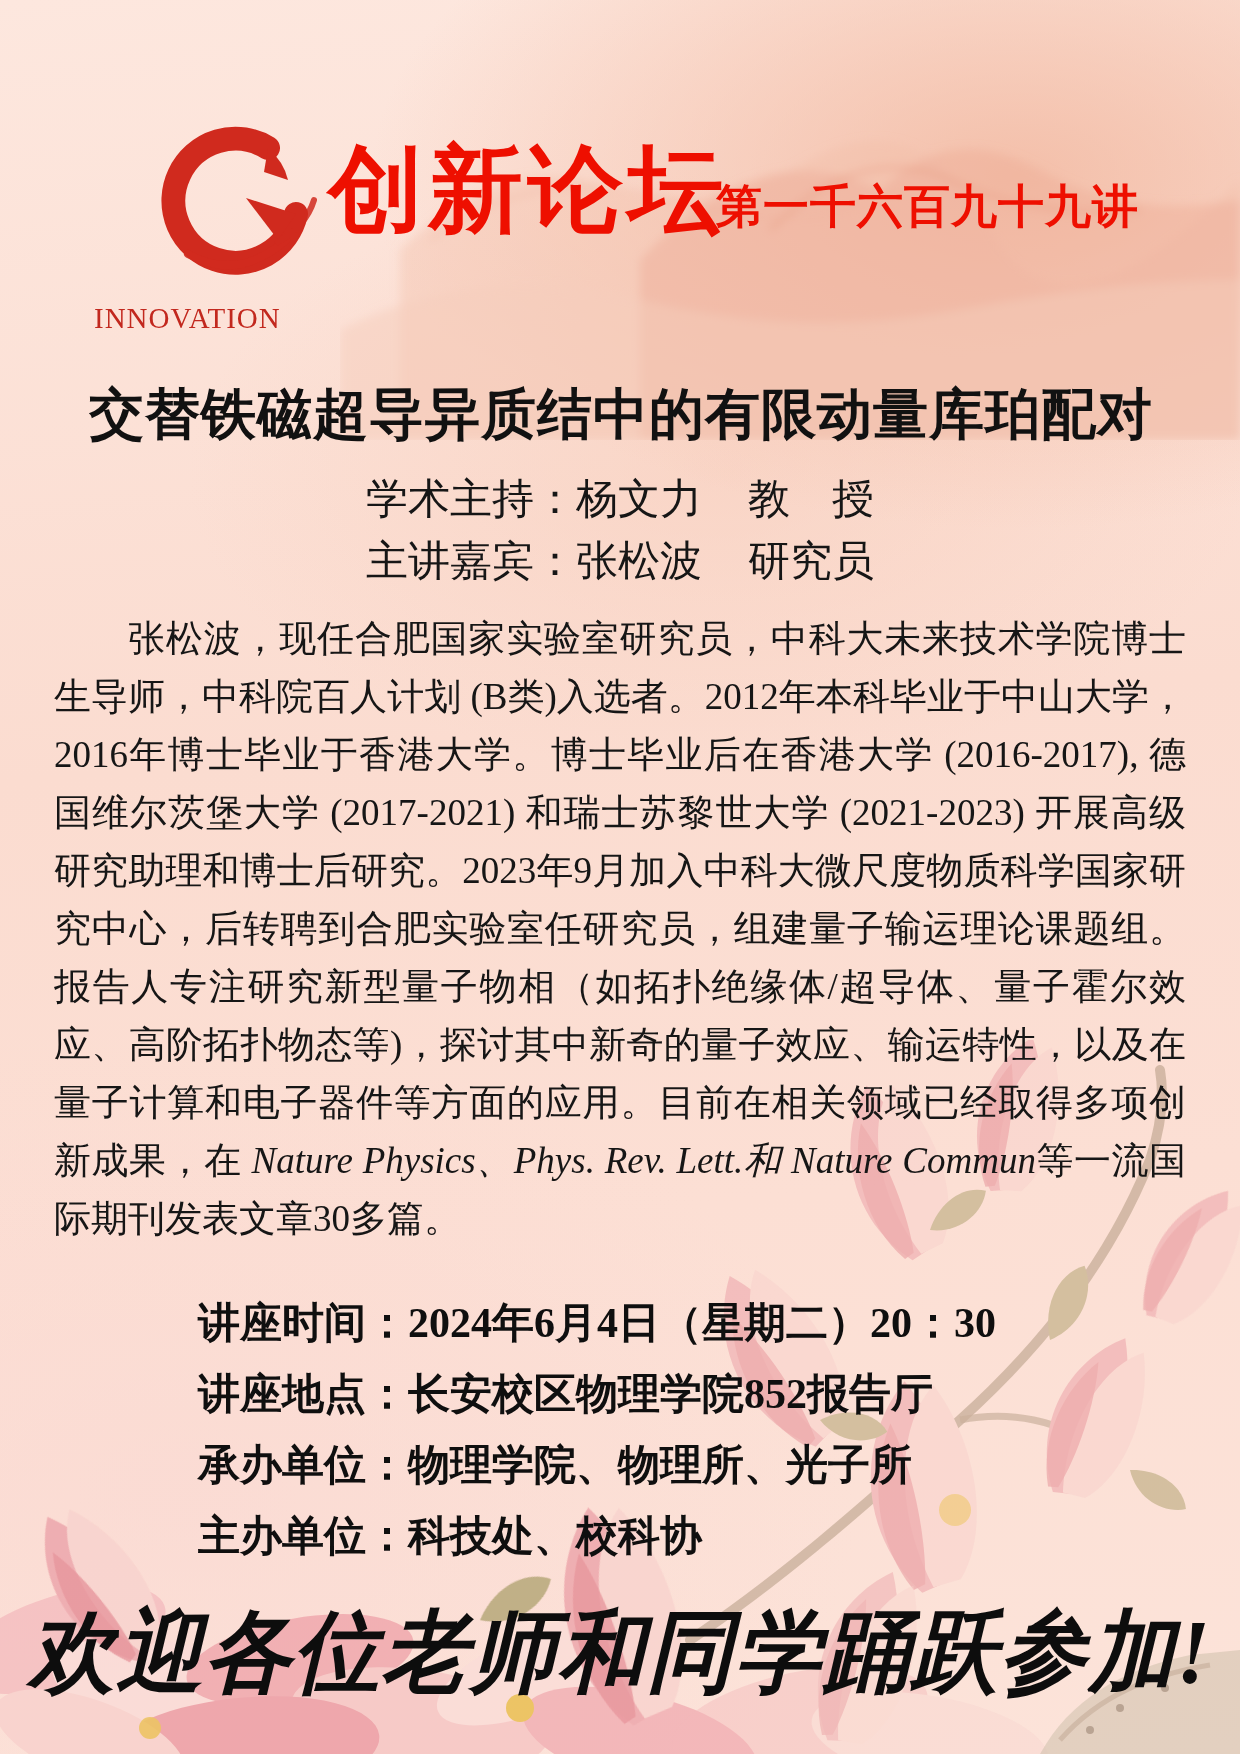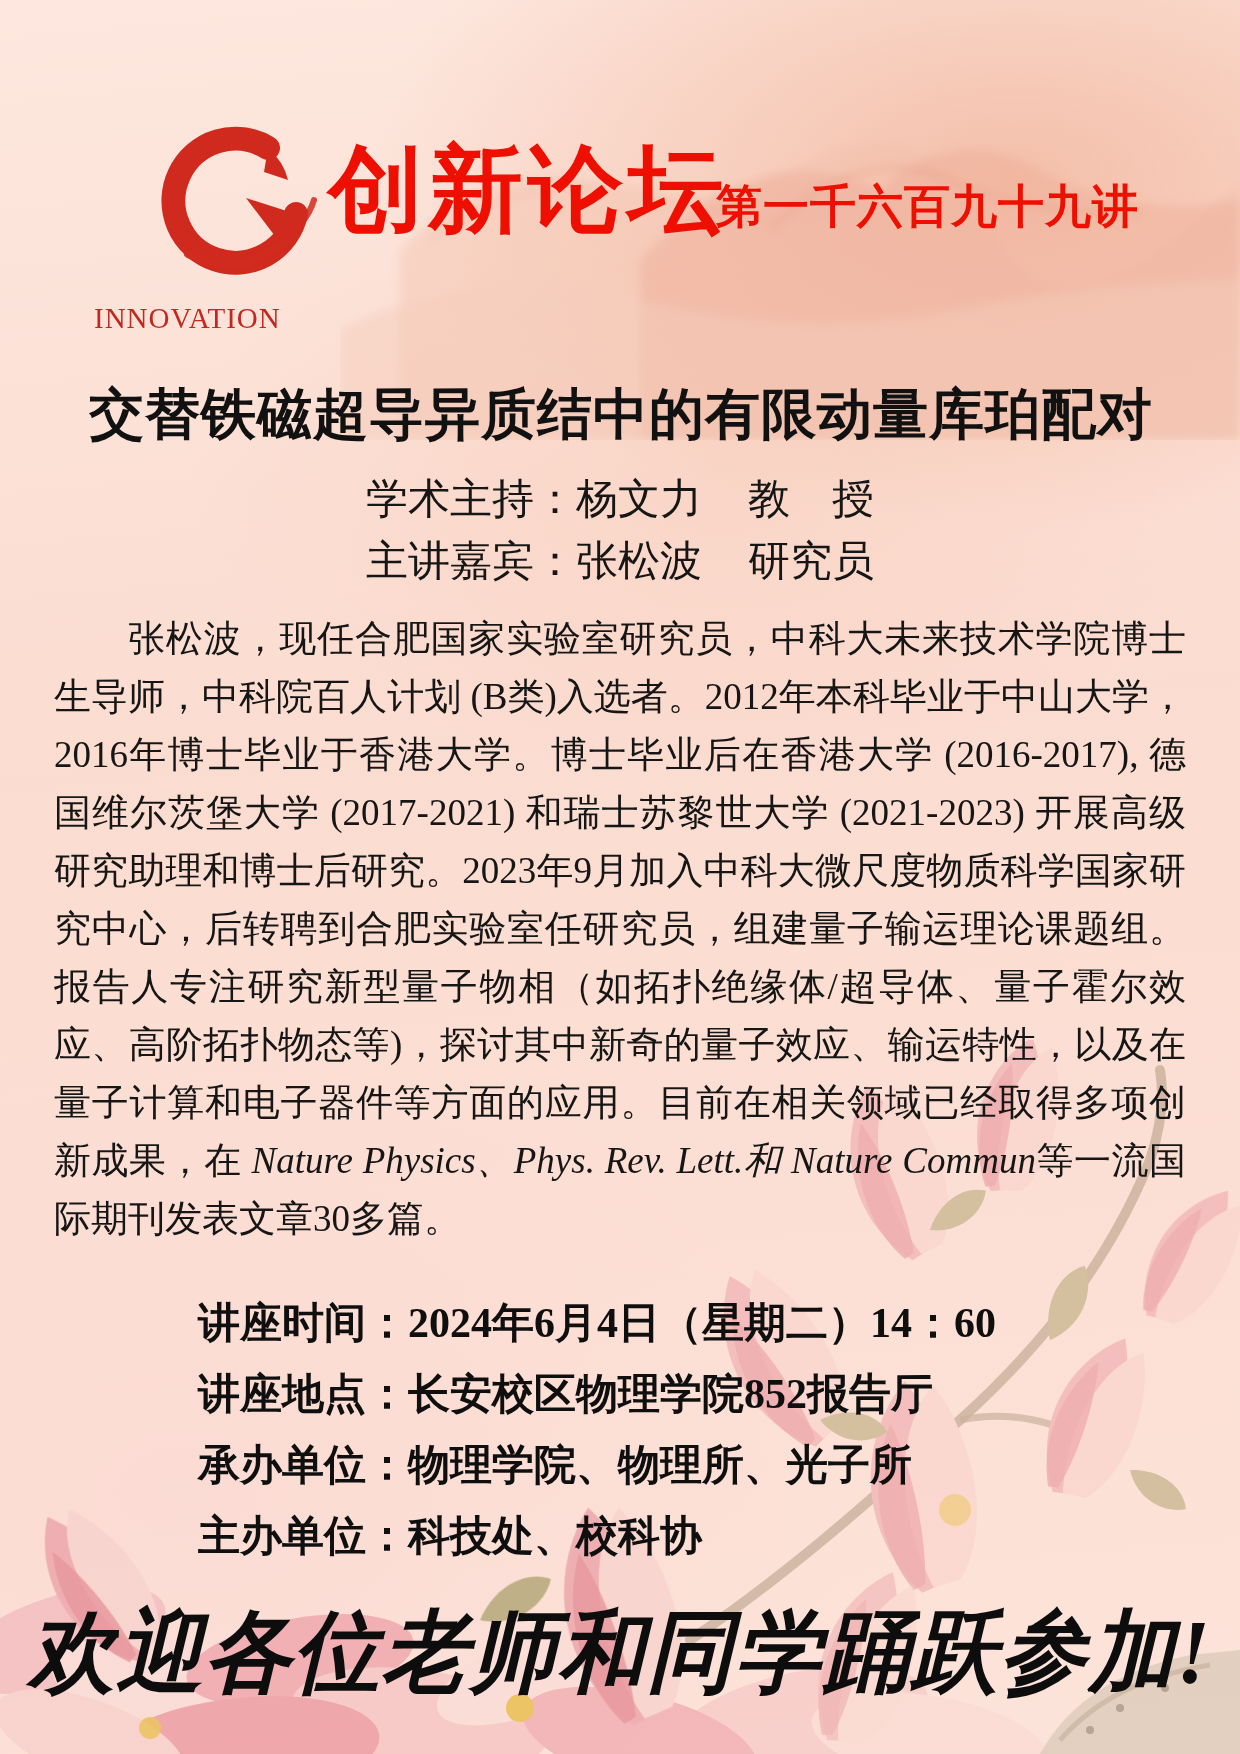--- a/index.html
+++ b/index.html
@@ -128,21 +128,21 @@
   <div class="main-title">交替铁磁超导异质结中的有限动量库珀配对</div>
 
   <div class="speakers">
     <div><span>学术主持：</span><span>杨文力</span><span class="sp-title">教　授</span></div>
     <div><span>主讲嘉宾：</span><span>张松波</span><span class="sp-title">研究员</span></div>
   </div>
 
   <div class="bio"><span>张松波，现任合肥国家实验室研究员，中科大未来技术学院博士生导师，中科院百人计划 (B类)入选者。2012年本科毕业于中山大学，2016年博士毕业于香港大学。博士毕业后在香港大学 (2016-2017), 德国维尔茨堡大学 (2017-2021) 和瑞士苏黎世大学 (2021-2023) 开展高级研究助理和博士后研究。2023年9月加入中科大微尺度物质科学国家研究中心，后转聘到合肥实验室任研究员，组建量子输运理论课题组。报告人专注研究新型量子物相（如拓扑绝缘体/超导体、量子霍尔效应、高阶拓扑物态等)，探讨其中新奇的量子效应、输运特性，以及在量子计算和电子器件等方面的应用。目前在相关领域已经取得多项创新成果，在 </span><span class="journal">Nature Physics、Phys. Rev. Lett.和 Nature Commun</span><span>等一流国际期刊发表文章30多篇。</span></div>
 
   <div class="details">
-    <div><span>讲座时间：</span><span>2024年6月4日（星期二）14：60</span></div>
+    <div><span>讲座时间：</span><span>2024年6月4日（星期二）20：30</span></div>
     <div><span>讲座地点：</span><span>长安校区物理学院852报告厅</span></div>
     <div><span>承办单位：</span><span>物理学院、物理所、光子所</span></div>
     <div><span>主办单位：</span><span>科技处、校科协</span></div>
   </div>
 
   <div class="welcome">欢迎各位老师和同学踊跃参加!</div>
 
 </div>
 
 </body></html>

